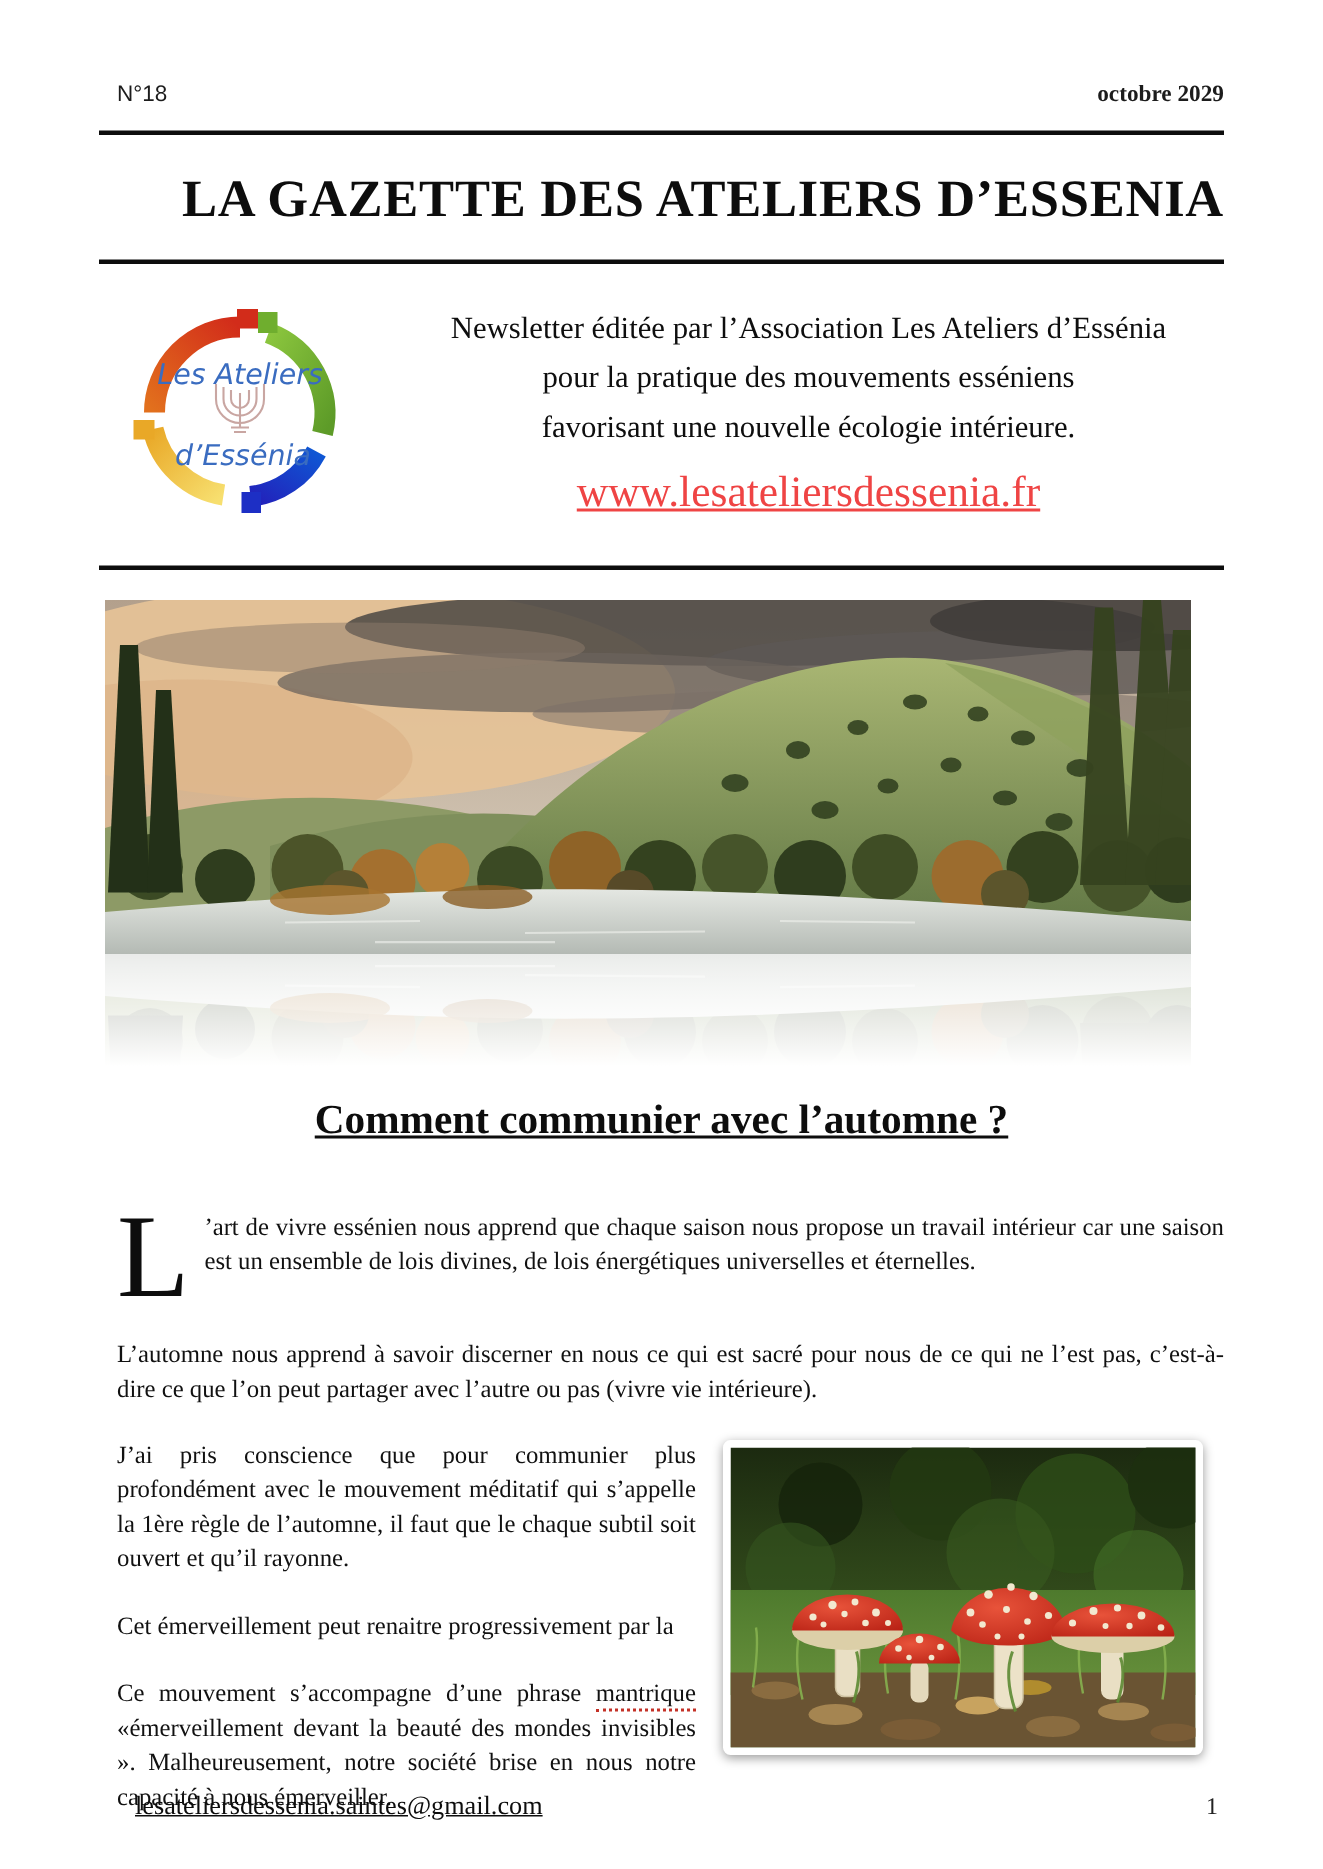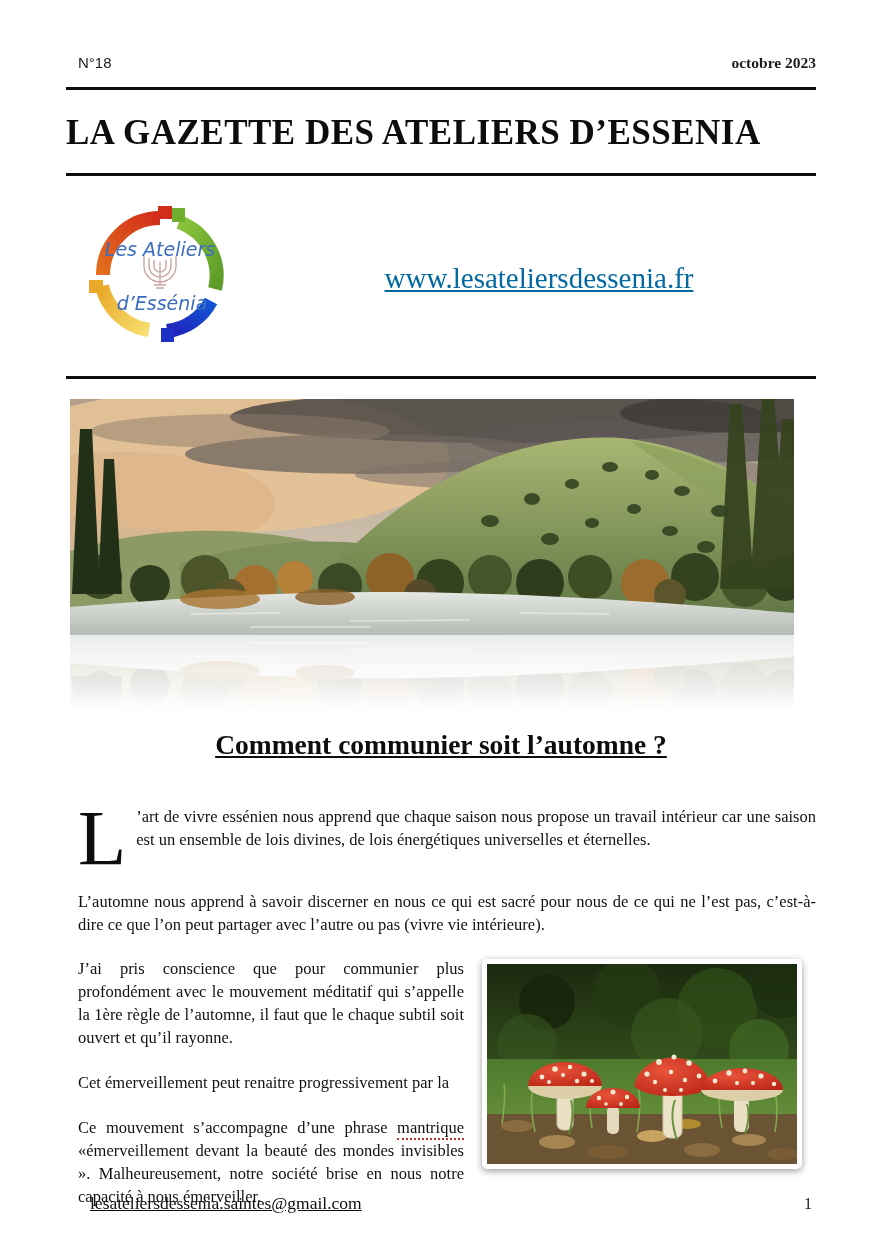--- a/index.html
+++ b/index.html
@@ -8,21 +8,21 @@
     font-family:"Liberation Serif","DejaVu Serif",serif;color:#111;overflow:hidden;
     box-sizing:border-box;padding:0 66px;
   }
   
   .hdr{display:flex;justify-content:space-between;align-items:baseline;padding-top:40px;}
   .issue{font-family:"Liberation Sans","DejaVu Sans",sans-serif;font-size:15px;color:#1c1c1c;padding-left:12px;}
   .date{font-weight:bold;font-size:15.5px;color:#1c1c1c;}
   .rule{height:3px;background:#0d0d0d;border:0;margin:0;}
   .rule1{margin-top:15px;}
   .title{
-    text-align:left;font-weight:bold;font-size:35px;letter-spacing:.5px;
+    text-align:right;font-weight:bold;font-size:35px;letter-spacing:.5px;
     margin:23px 0 20px 0;color:#0d0d0d;
   }
   
   .masthead{display:flex;align-items:center;gap:26px;padding:16px 0 12px 18px;}
   .logo{flex:0 0 152px;}
   .mh-text{flex:1;text-align:center;}
   .tagline{font-size:20.5px;line-height:33px;color:#0e0e0e;}
   .weblink{display:inline-block;margin-top:10px;font-size:29px;text-decoration:underline;cursor:pointer;}
   .rule3{margin-top:10px;}
   
@@ -56,21 +56,21 @@
   .pagenum{font-size:16px;color:#222;padding-right:4px;}
   .bottom-strip{position:absolute;left:0;right:0;bottom:0;height:6px;background:#f4f4f4;}
 </style>
 </head>
 <body>
 
 <div class="page">
 
   <div class="hdr">
     <span class="issue">N°18</span>
-    <span class="date">octobre 2023</span>
+    <span class="date">octobre 2029</span>
   </div>
 
   <hr class="rule rule1">
 
   <div class="title">LA GAZETTE DES ATELIERS D’ESSENIA</div>
 
   <hr class="rule">
 
   <div class="masthead">
     <div class="logo">
@@ -112,21 +112,26 @@
           <path d="M 65 66 v 8 a 11 11 0 0 0 22 0 v -8"></path>
           <path d="M 60 64 v 10 a 16 16 0 0 0 32 0 v -10"></path>
           <path d="M 70 93 h 12 M 72 96 h 8"></path>
         </g>
 
         <text x="76" y="64" text-anchor="middle" font-family="DejaVu Sans, sans-serif" font-style="italic" font-size="19" fill="#3a6cc0">Les Ateliers</text>
         <text x="78" y="118" text-anchor="middle" font-family="DejaVu Sans, sans-serif" font-style="italic" font-size="19" fill="#3a6cc0">d’Essénia</text>
       </svg>
     </div>
     <div class="mh-text">
-      <span class="weblink" style="color:#0369a1">www.lesateliersdessenia.fr</span>
+      <div class="tagline">
+        <div>Newsletter éditée par l’Association Les Ateliers d’Essénia</div>
+        <div>pour la pratique des mouvements esséniens</div>
+        <div>favorisant une nouvelle écologie intérieure.</div>
+      </div>
+      <span class="weblink" style="color:#ef4444">www.lesateliersdessenia.fr</span>
     </div>
   </div>
 
   <hr class="rule rule3">
 
   <div class="banner">
     <svg width="724" height="324" viewBox="0 0 724 324">
       <defs>
         <linearGradient id="sky" x1="0" y1="0" x2="0" y2="1">
           <stop offset="0" stop-color="#b3a08c"></stop>
@@ -213,21 +218,21 @@
         </g>
       </defs>
       <use href="#scene"></use>
       <g transform="translate(0,472) scale(1,-1)" opacity="0.5">
         <use href="#scene"></use>
       </g>
       <rect x="0" y="236" width="724" height="88" fill="url(#fade)"></rect>
     </svg>
   </div>
 
-  <h2 class="article-heading">Comment communier soit l’automne ?</h2>
+  <h2 class="article-heading">Comment communier avec l’automne ?</h2>
 
   <div class="body-copy">
     <p class="para p1"><span class="dropcap">L</span><span>’art de vivre essénien nous apprend que chaque saison nous propose un travail intérieur car une saison est un ensemble de lois divines, de lois énergétiques universelles et éternelles.</span></p>
     <p class="para">L’automne nous apprend à savoir discerner en nous ce qui est sacré pour nous de ce qui ne l’est pas, c’est-à-dire ce que l’on peut partager avec l’autre ou pas (vivre vie intérieure).</p>
 
     <div class="cols">
       <div class="col-left">
         <p class="para">J’ai pris conscience que pour communier plus profondément avec le mouvement méditatif qui s’appelle la 1ère règle de l’automne, il faut que le chaque subtil soit ouvert et qu’il rayonne.</p>
         <p class="para">Cet émerveillement peut renaitre progressivement par la</p>
         <p class="para"><span>Ce mouvement s’accompagne d’une phrase </span><span class="misspelled">mantrique</span><span> «émerveillement devant la beauté des mondes invisibles ». Malheureusement, notre société brise en nous notre capacité à nous émerveiller.</span></p>

